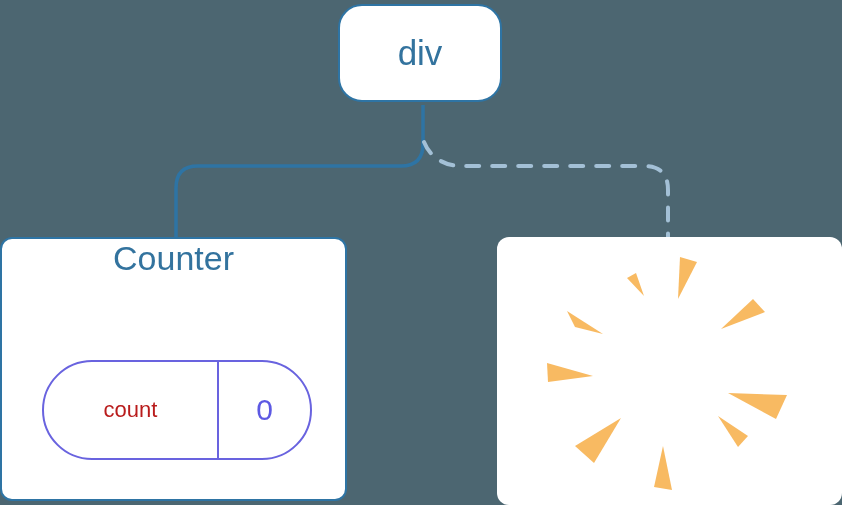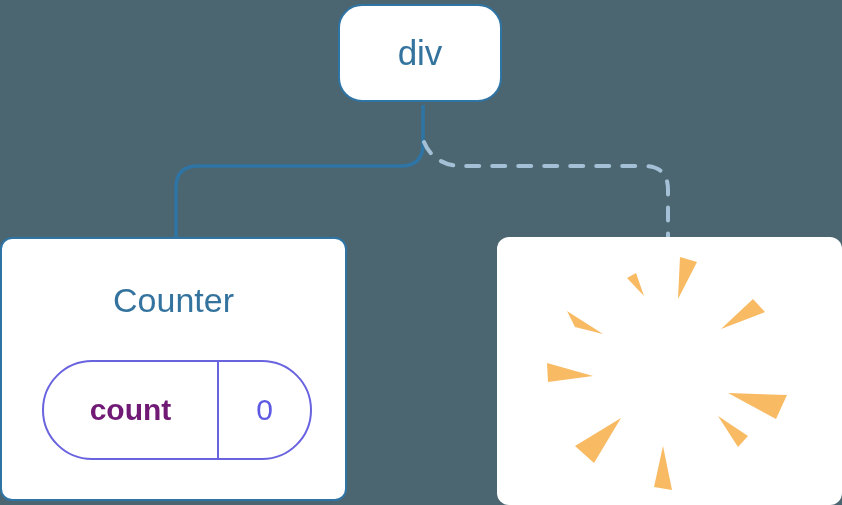--- a/index.html
+++ b/index.html
@@ -55,21 +55,20 @@
     background: #FFFFFF;
     border-radius: 12px;
     box-sizing: border-box;
   }
   .card-counter {
     left: 0px;
     width: 347px; height: 264px;
     border: 2.5px solid #2E74A4;
   }
   .counter-title {
-    margin-top: 42px;
     text-align: center;
     font-size: 34px;
     font-weight: 500;
     color: #33739E;
   }
   .state-pill {
     position: absolute;
     left: 40px; top: 121px;
     width: 270px; height: 100px;
     border: 2px solid #6963DF;
@@ -78,23 +77,22 @@
     display: flex;
     align-items: stretch;
     overflow: hidden;
     background: #FFFFFF;
   }
   .pill-key {
     width: 173px;
     display: flex;
     align-items: center;
     justify-content: center;
-    font-size: 30px;
-    color: #701a75;
-    font-weight: bold;
+    font-size: 22px;
+    color: #b91c1c;
   }
   .pill-divider {
     width: 2px;
     background: #6963DF;
   }
   .pill-value {
     flex: 1;
     display: flex;
     align-items: center;
     justify-content: center;

